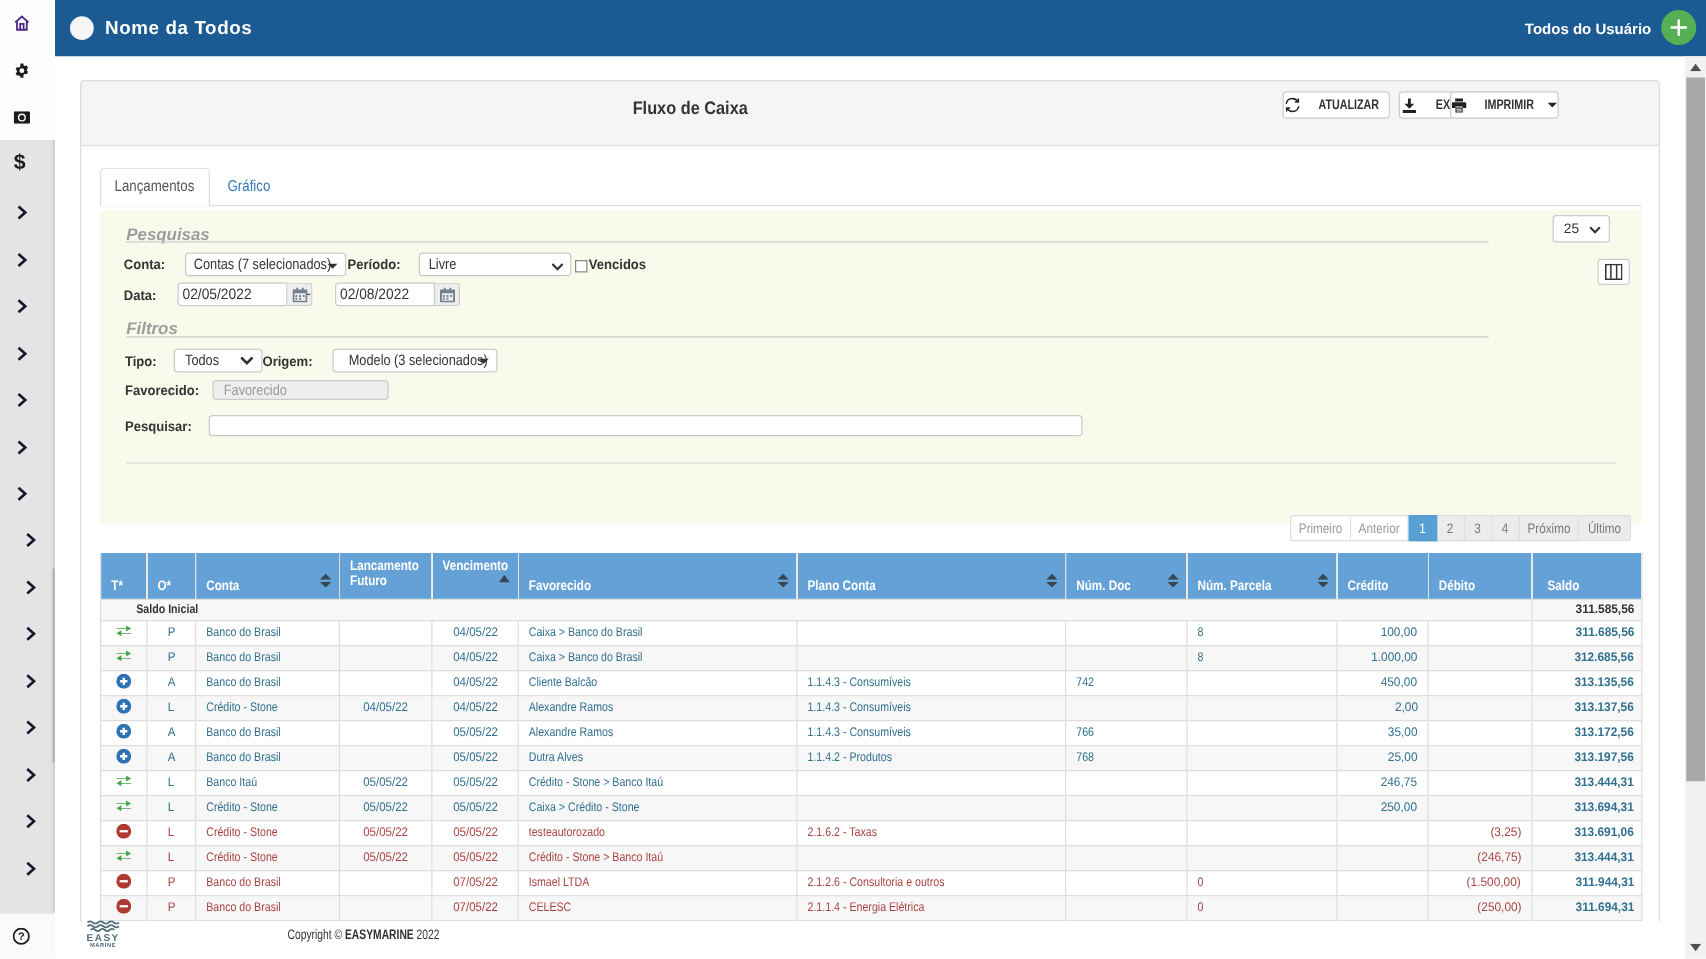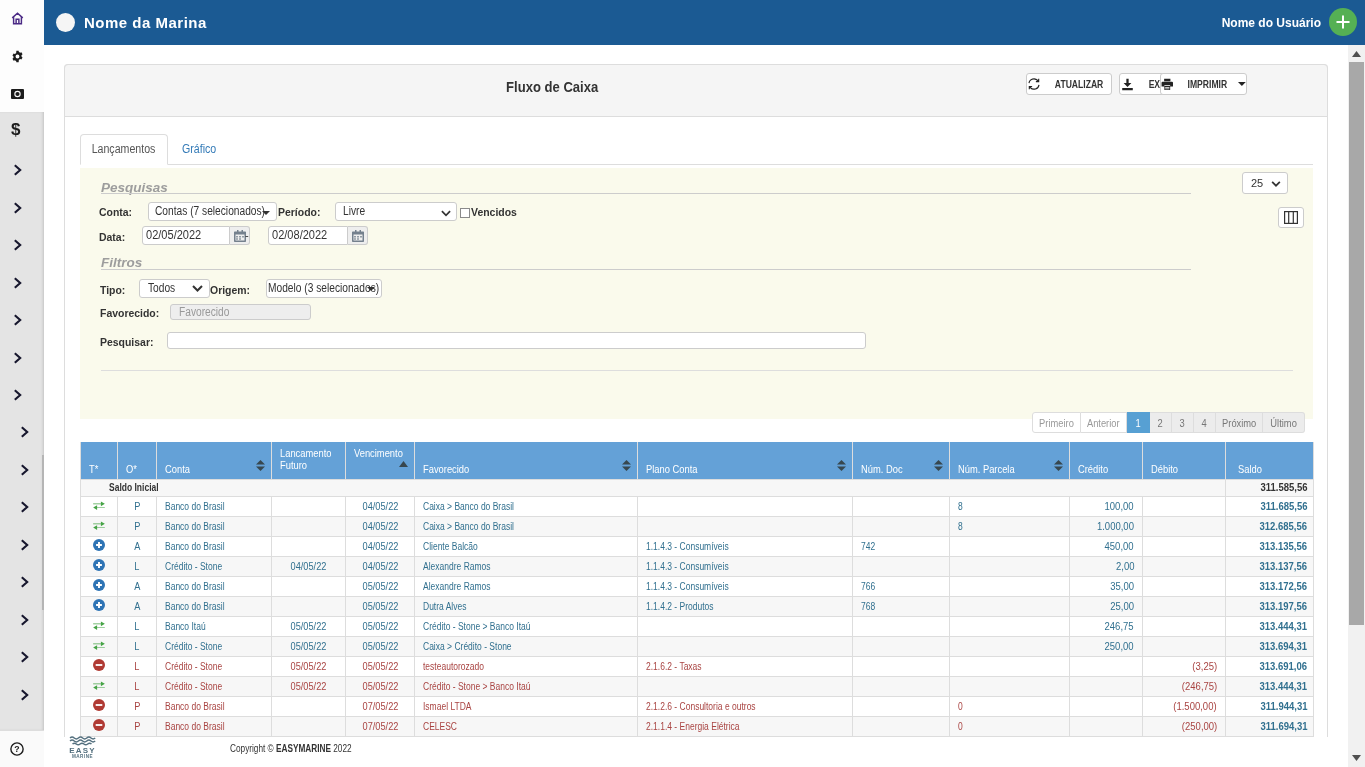--- a/index.html
+++ b/index.html
@@ -49,21 +49,21 @@
 
 
 .pg { position:absolute; top:412px; height:21px; border:1px solid #ddd; font-size:11px; display:flex; align-items:center; justify-content:center; }
 
 
 #tbl .sr { transform:scaleX(0.95); }
 #tbl .sc { transform:scaleX(0.92); }
 #tbl .sn { display:inline-block; white-space:nowrap; transform:scaleX(0.95); transform-origin:100% 50%; }
 
 #tbl { position:absolute; left:80px; top:442px; width:1233px; border-collapse:collapse; table-layout:fixed; font-size:10px; }
-#tbl th { background:#64a1d7; color:#fff; font-weight:normal; font-size:11px; vertical-align:bottom; text-align:left; padding:5px 0 4px 8px; border:1px solid #ddd; border-top:none; position:relative; height:37px; }
+#tbl th { background:#64a1d7; color:#fff; font-weight:bold; font-size:11px; vertical-align:bottom; text-align:left; padding:5px 0 4px 8px; border:1px solid #ddd; border-top:none; position:relative; height:37px; }
 #tbl td { border:1px solid #ddd; padding:0 8px; height:20px; overflow:hidden; white-space:nowrap; }
 #tbl td:nth-child(12), #tbl tr.srow td:nth-child(2) { padding-right:6px; }
 #tbl tr.srow td { height:17px;padding-left:28px; }
 #tbl tbody tr.odd { background:#f7f7f7; }
 .tinfo { color:#31708f; }
 .tdanger { color:#a94442; }
 .num { text-align:right; }
 .ctr { text-align:center; }
 .sortico { position:absolute; right:6px; bottom:6px; }
 
@@ -158,21 +158,21 @@
 <div class="sechead" style="left:101px; top:255px;">Filtros</div>
 <div class="secline" style="left:101px; top:269px; width:1090px;"></div>
 
 <div class="lbl" style="left:100px; top:284px;"><span class="sl">Tipo:</span></div>
 <div class="ctrl" style="left:128px; top:279px; width:71px; height:19px; line-height:17px; padding:0 8px;"><span class="sl">Todos</span>
   <svg width="11" height="7" viewBox="0 0 11 7" style="position:absolute;right:6px;top:5px;">
       <path d="M1 1l4.5 4.5L10 1" stroke="#333" stroke-width="2" fill="none"></path>
     </svg>
 </div>
 <div class="lbl" style="left:210px; top:284px;"><span class="sl">Origem:</span></div>
-<div class="ctrl" style="left:255px; top:279px; width:116px; height:19px; line-height:17px; padding:0 1px;"><span class="sl">Modelo (3 selecionados)</span><span style="position:absolute;right:6px;top:7px;display:inline-block;width:0;height:0;border-left:4px solid transparent;border-right:4px solid transparent;border-top:4px solid #333;"></span></div>
+<div class="ctrl" style="left:255px; top:279px; width:132px; height:19px; line-height:17px; padding:0 12px;"><span class="sl">Modelo (3 selecionados)</span><span style="position:absolute;right:6px;top:7px;display:inline-block;width:0;height:0;border-left:4px solid transparent;border-right:4px solid transparent;border-top:4px solid #333;"></span></div>
 
 <div class="lbl" style="left:100px; top:306.5px;"><span class="sl">Favorecido:</span></div>
 <div class="ctrl" style="left:159px; top:304px; width:141px; height:16px; line-height:14px; padding:0 8px; background:#eee; color:#999;"><span class="sl">Favorecido</span></div>
 
 <div class="lbl" style="left:100px; top:336px;"><span class="sl">Pesquisar:</span></div>
 <div class="ctrl" style="left:156px; top:332px; width:699px; height:17px;"></div>
 
 <div class="secline" style="left:101px; top:370px; width:1192px; background:#ddd;"></div>
 
 <div class="pg" style="left:1032px; width:49px; background:#fff; color:#999; border-radius:3px 0 0 3px;">
@@ -462,22 +462,22 @@
     <path d="M1 5q2.1 -1.9 4.2 0t4.2 0 q2.1 -1.9 4.2 0t4.2 0 q2.1 -1.9 4.2 0t4.2 0"></path>
     <path d="M3.5 8q1.9 -1.7 3.8 0t3.8 0 q1.9 -1.7 3.8 0t3.8 0 q1.9 -1.7 3.8 0"></path>
   </g>
   <text x="13.5" y="16.5" text-anchor="middle" font-size="8" font-weight="bold" fill="#54707f" font-family="Liberation Sans, sans-serif" letter-spacing="1.2">EASY</text>
   <text x="13.5" y="21.5" text-anchor="middle" font-size="4.6" font-weight="bold" fill="#54707f" font-family="Liberation Sans, sans-serif" letter-spacing="0.5">MARINE</text>
 </svg>
 <div id="copyr"><span class="sl" style="transform:scaleX(0.75);">Copyright © <b>EASYMARINE</b> 2022</span></div>
 
 <div id="navbar"></div>
 <div id="navcircle"></div>
-<div id="marina">Nome da Marina</div>
-<div id="username" style="right:44px;">Nome do Usuário</div>
+<div id="marina">Nome da Todos</div>
+<div id="username" style="right:44px;">Todos do Usuário</div>
 <div id="greenbtn">
     <svg width="14" height="14" viewBox="0 0 14 14">
       <path d="M7 0.5v13M0.5 7h13" stroke="#fff" stroke-width="2" fill="none"></path>
     </svg>
   </div>
 
 <div id="sidebar"></div>
 <div id="sidemid"></div>
 <div id="sidefoot"></div>
 <div id="sbscroll"></div>

